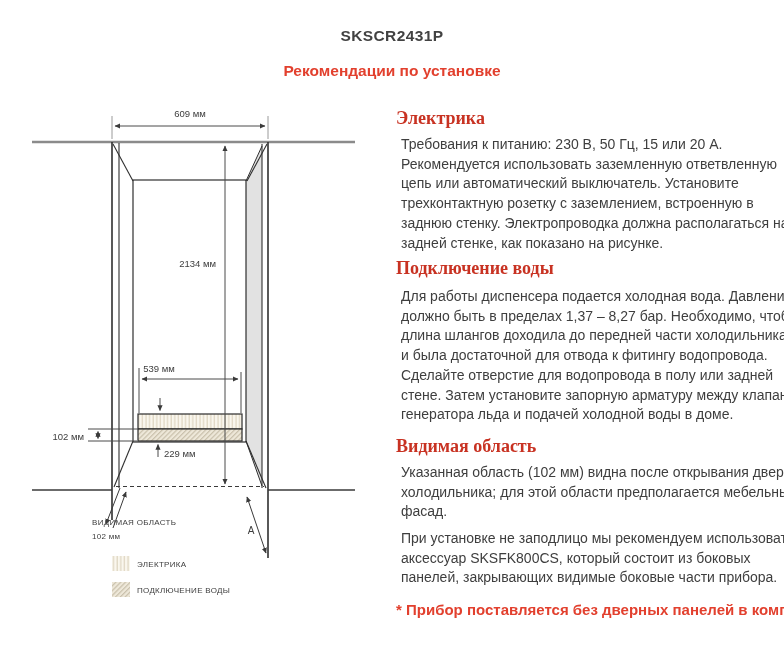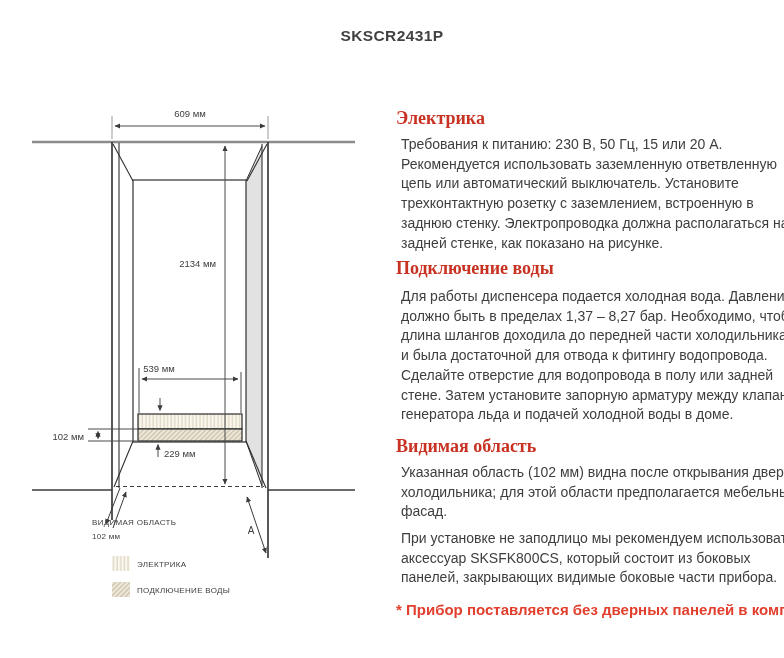--- a/index.html
+++ b/index.html
@@ -42,20 +42,21 @@
     position:absolute;left:0;top:601px;margin:0;
     font-size:15px;font-weight:bold;color:#e2402e;white-space:nowrap;
   }
 </style>
 </head>
 <body>
 
 <div class="page">
 
   <div class="title">SKSCR2431P</div>
+  <div class="subtitle">Рекомендации по установке</div>
 
   <svg class="diagram" width="784" height="658" viewBox="0 0 784 658">
     <defs>
       <pattern id="hatchV" width="3.6" height="4" patternUnits="userSpaceOnUse">
         <rect width="3.6" height="4" fill="#faf7ee"></rect>
         <rect x="1.4" width="1.2" height="4" fill="#ddd5c1"></rect>
       </pattern>
       <pattern id="hatchD" width="3.4" height="3.4" patternUnits="userSpaceOnUse" patternTransform="rotate(45)">
         <rect width="3.4" height="3.4" fill="#eee8d9"></rect>
         <rect width="1.2" height="3.4" fill="#c9c0ab"></rect>

